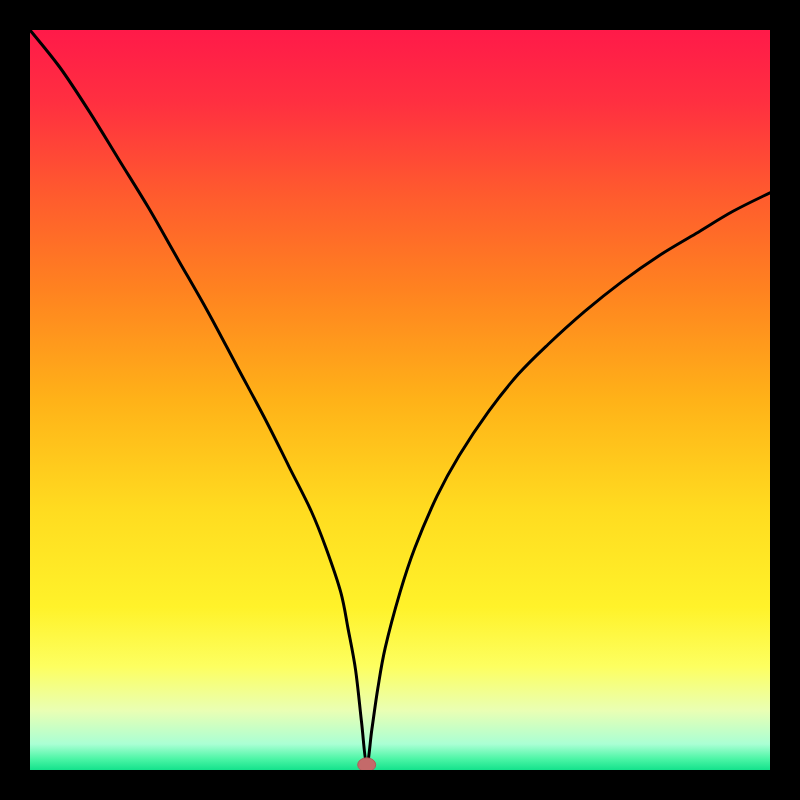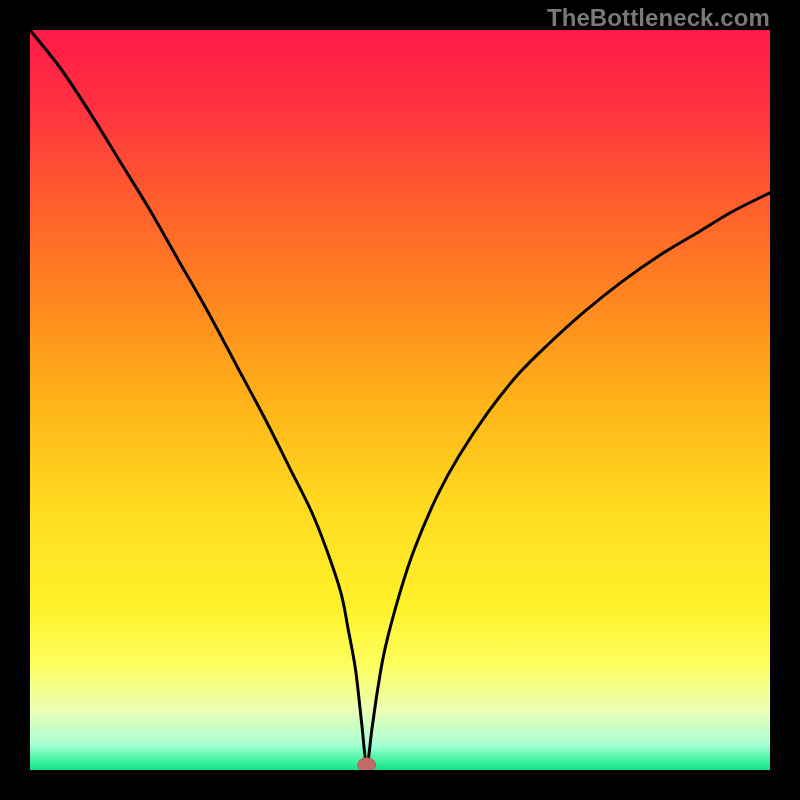--- a/index.html
+++ b/index.html
@@ -32,21 +32,20 @@
     font-weight: 600;
     color: #797979;
     letter-spacing: 0.1px;
   }
   svg { display: block; }
 </style>
 </head>
 <body>
 
 <div class="outer">
-  <div class="watermark">TheBottleneck.com</div>
 
   <div class="plot">
     <svg id="chart-svg" width="740" height="740" viewBox="0 0 740 740">
       <defs>
         <linearGradient id="bg-grad" x1="0" y1="0" x2="0" y2="1">
             <stop offset="0%" stop-color="#ff1a49"></stop>
             <stop offset="10%" stop-color="#ff3040"></stop>
             <stop offset="22%" stop-color="#ff5a2e"></stop>
             <stop offset="35%" stop-color="#ff8220"></stop>
             <stop offset="50%" stop-color="#ffb218"></stop>

